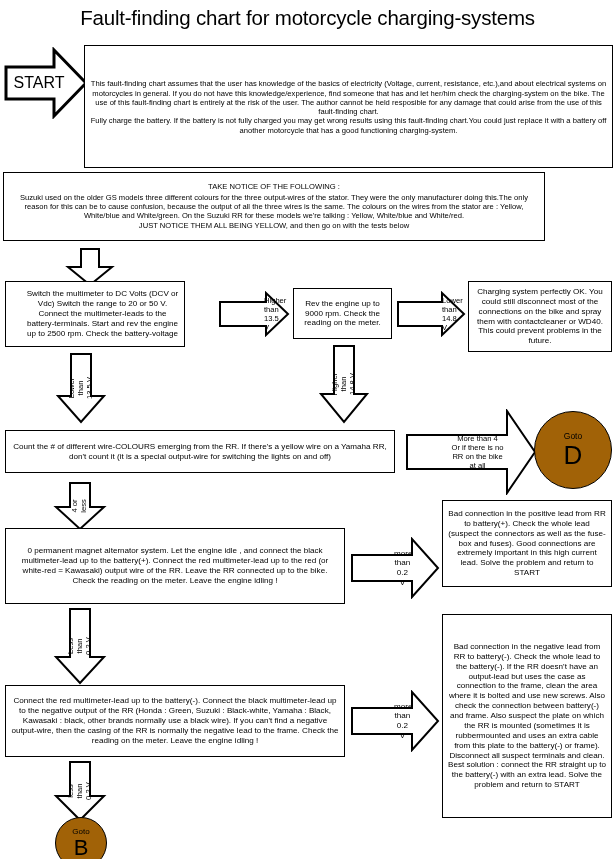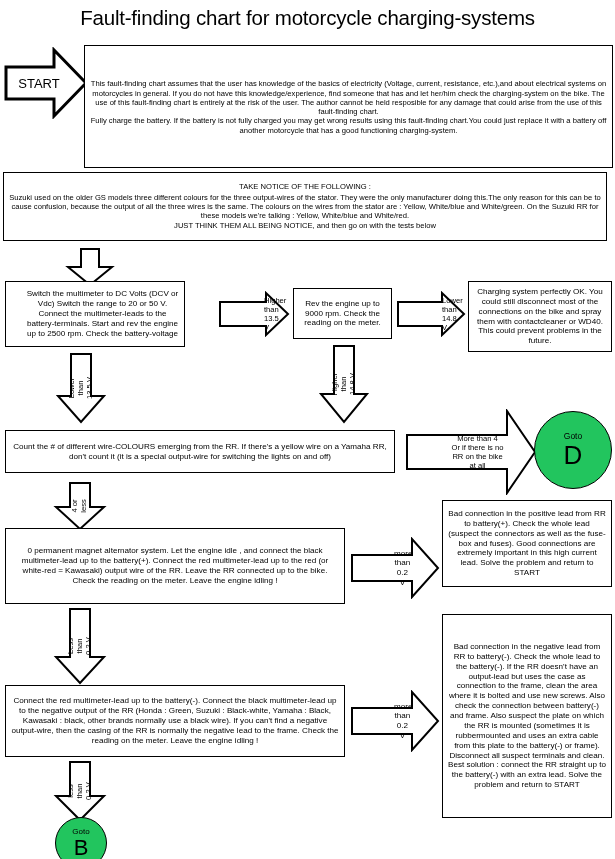--- a/index.html
+++ b/index.html
@@ -71,39 +71,39 @@
     white-space: nowrap;
     text-align: center;
     z-index: 2;
     line-height: 1.18;
   }
 
   .circle {
     position: absolute;
     border: 1.8px solid #000;
     border-radius: 50%;
-    background: #22c55e;
+    background: #a16207;
     display: flex;
     flex-direction: column;
     align-items: center;
     justify-content: center;
   }
   .circle .goto { font-size: 8.5px; line-height: 1; margin-bottom: 1px; }
   .circle .letter { font-size: 26px; line-height: 1; }
   .circle.small .goto { font-size: 8px; }
   .circle.small .letter { font-size: 22px; }
 
   .start-shape { position: absolute; }
   .start-shape .lbl {
     position: absolute;
     left: 4px; top: 50%;
     transform: translateY(-50%);
     width: 62px;
     text-align: center;
-    font-size: 13px;
+    font-size: 16px;
     z-index: 2;
   }
   .f75 { font-size: 7.6px; }
   .f8  { font-size: 8.1px; }
 </style>
 </head>
 <body>
 
 <div class="title">Fault-finding chart for motorcycle charging-systems</div>
 
@@ -114,25 +114,25 @@
   <span class="lbl">START</span>
 </div>
 
 <div class="box" style="left:84px; top:45px; width:529px; height:123px;">
   <div class="inner">
     <div class="f75" style="margin-top:1px;">This fault-finding chart assumes that the user has knowledge of the basics of electricity (Voltage, current, resistance, etc.),and about electrical systems on motorcycles in general. If you do not have this knowledge/experience, find someone that has and let her/him check the charging-system on the bike. The use of this fault-finding chart is entirely at the risk of the user. The author cannot be held resposible for any damage that could arise from the use of this fault-finding chart.</div>
     <div class="f75" style="">Fully charge the battery. If the battery is not fully charged you may get wrong results using this fault-finding chart.You could just replace it with a battery off another motorcycle that has a good functioning charging-system.</div>
   </div>
 </div>
 
-<div class="box" style="left:3px; top:172px; width:604px; height:69px;">
+<div class="box" style="left:3px; top:172px; width:542px; height:69px;">
   <div class="inner">
     <div class="f75">TAKE NOTICE OF THE FOLLOWING :</div>
     <div class="f75" style="margin-top:1px;">Suzuki used on the older GS models three different colours for the three output-wires of the stator. They were the only manufacturer doing this.The only reason for this can be to cause confusion, because the output of all the three wires is the same. The colours on the wires from the stator are : Yellow, White/blue and White/green. On the Suzuki RR for these models we're talking : Yellow, White/blue and White/red.</div>
-    <div class="f75" style="margin-top:1px;">JUST THINK THEM ALL BEING NOTICE, and then go on with the tests below</div>
+    <div class="f75" style="margin-top:1px;">JUST NOTICE THEM ALL BEING YELLOW, and then go on with the tests below</div>
   </div>
 </div>
 
 <div class="arrow-d" style="left:65px; top:247px; width:50px; height:40px;">
   <svg class="shape" viewBox="0 0 50 40" preserveAspectRatio="none">
     <polygon points="16,2 34,2 34,20 47,20 25,38 3,20 16,20" fill="#ffffff" stroke="#000000" stroke-width="2"></polygon>
   </svg>
 </div>
 
 <div class="box" style="left:5px; top:281px; width:180px; height:66px;padding-left:20px;">

